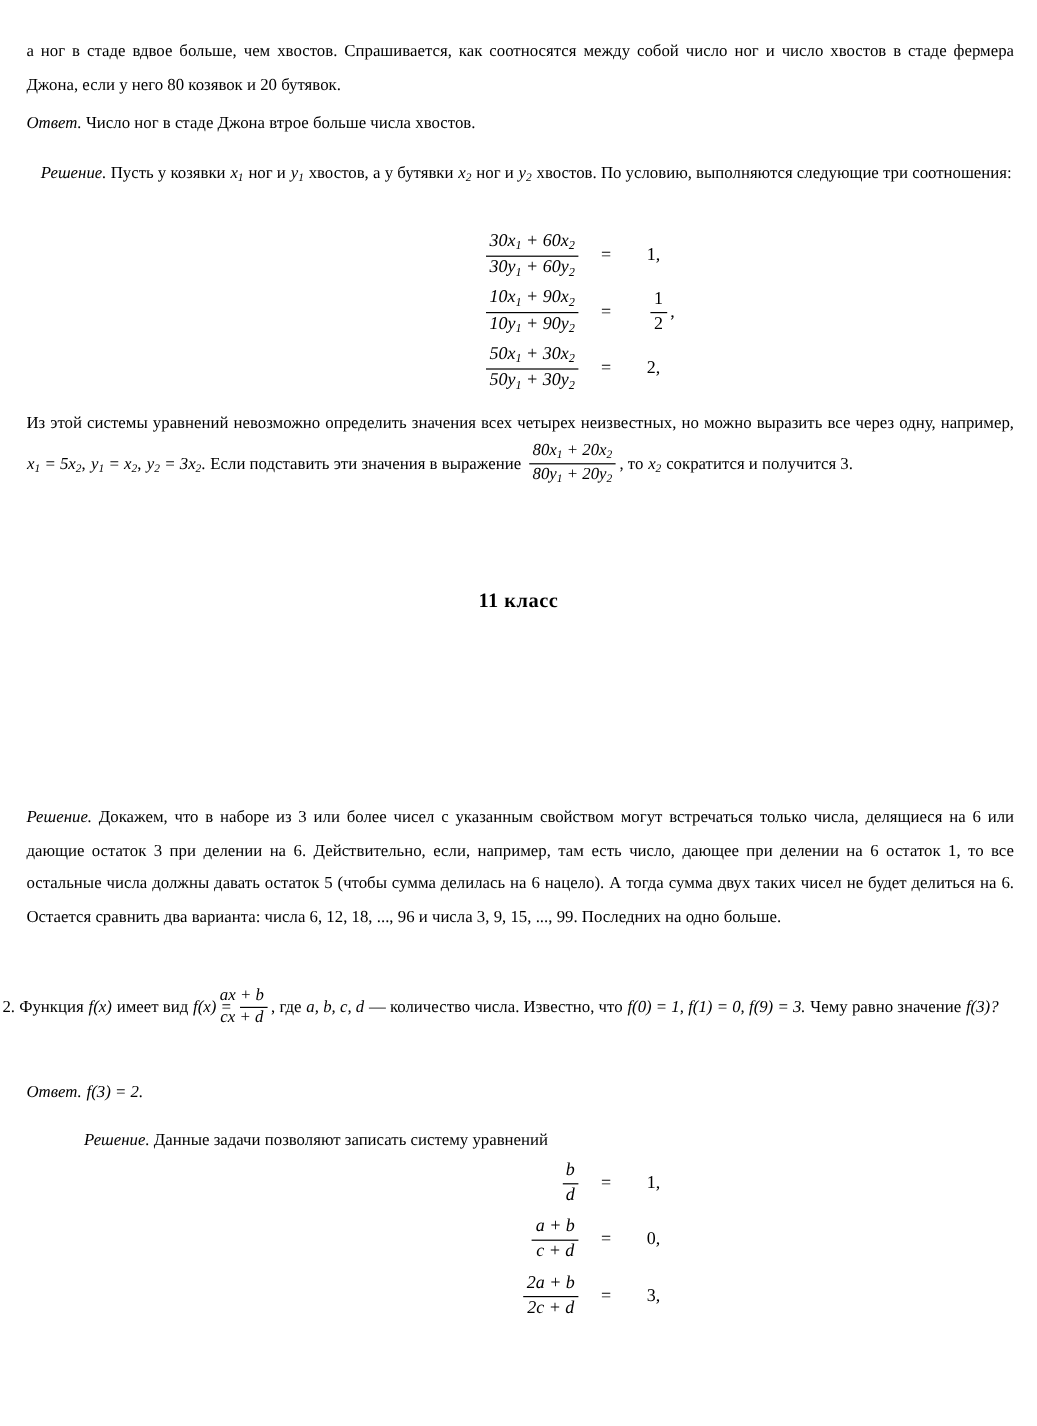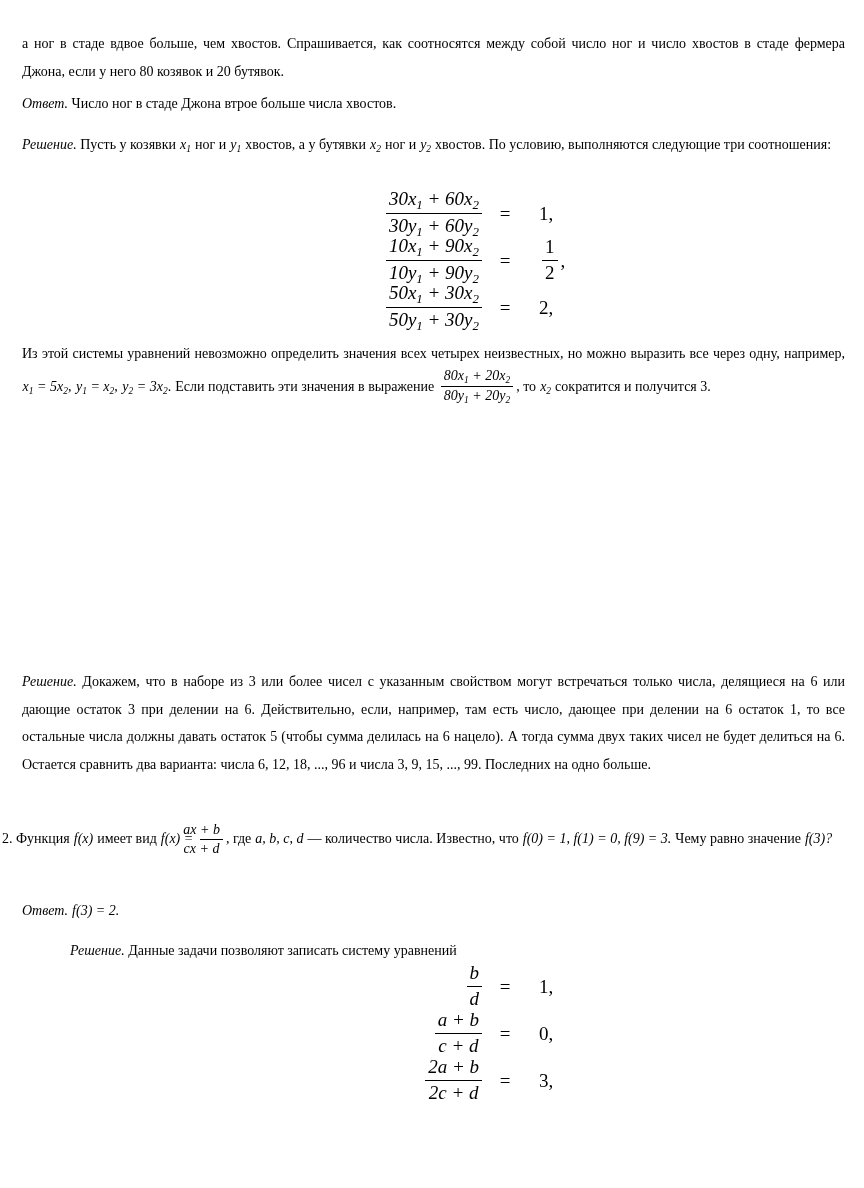--- a/index.html
+++ b/index.html
@@ -70,21 +70,21 @@
   }
   .frac .den {
     display: block;
     border-top: 1.1px solid #000;
     padding: 1px 3px 0 3px;
   }
   
   .eqsys {
     position: absolute;
     width: 804px;
-    font-size: 19px;
+    font-size: 15px;
   }
   .eqrow {
     display: flex;
     align-items: center;
     justify-content: flex-start;
     height: 47px;
   }
   .eqrow .lhs {
     width: 485px;
     text-align: right;
@@ -122,21 +122,21 @@
 
   <div class="textblock" style="top: 30px;">
     <span>а ног в стаде вдвое больше, чем хвостов. Спрашивается, как соотносятся между собой число ног и число хвостов в стаде фермера Джона, если у него 80 козявок и 20 бутявок.</span>
   </div>
 
   <div class="textblock" style="top: 90px;">
     <span class="lead">Ответ.</span>
     <span>Число ног в стаде Джона втрое больше числа хвостов.</span>
   </div>
 
-  <div class="textblock" style="top: 131px;">
+  <div class="textblock" style="top: 131px; margin-left: 12px;">
     <span class="lead">Решение.</span>
     <span>Пусть у козявки</span>
     <span class="mi nowrap">x<sub>1</sub></span>
     <span>ног и</span>
     <span class="mi nowrap">y<sub>1</sub></span>
     <span>хвостов, а у бутявки</span>
     <span class="mi nowrap">x<sub>2</sub></span>
     <span>ног и</span>
     <span class="mi nowrap">y<sub>2</sub></span>
     <span>хвостов. По условию, выполняются следующие три соотношения:</span>
@@ -192,20 +192,21 @@
     <span class="mi nowrap">y<sub>2</sub> = 3x<sub>2</sub><span class="mn">.</span></span>
     <span>Если подставить эти значения в выражение</span>
     <span class="frac">
       <span class="num mi">80<i>x</i><sub>1</sub> + 20<i>x</i><sub>2</sub></span>
       <span class="den mi">80<i>y</i><sub>1</sub> + 20<i>y</i><sub>2</sub></span>
     </span><span>, то</span>
     <span class="mi nowrap">x<sub>2</sub></span>
     <span>сократится и получится 3.</span>
   </div>
 
+  <div class="heading" style="top: 491px;">11 класс</div>
 
 
 
   <div class="textblock" style="top: 668px;">
     <span class="lead">Решение.</span>
     <span>Докажем, что в наборе из 3 или более чисел с указанным свойством могут встречаться только числа, делящиеся на 6 или дающие остаток 3 при делении на 6. Действительно, если, например, там есть число, дающее при делении на 6 остаток 1, то все остальные числа должны давать остаток 5 (чтобы сумма делилась на 6 нацело). А тогда сумма двух таких чисел не будет делиться на 6. Остается сравнить два варианта: числа 6, 12, 18, ..., 96 и числа 3, 9, 15, ..., 99. Последних на одно больше.</span>
   </div>
 
   <div class="textblock hang" style="top: 822px; line-height: 28px;">
     <span>2.</span>

